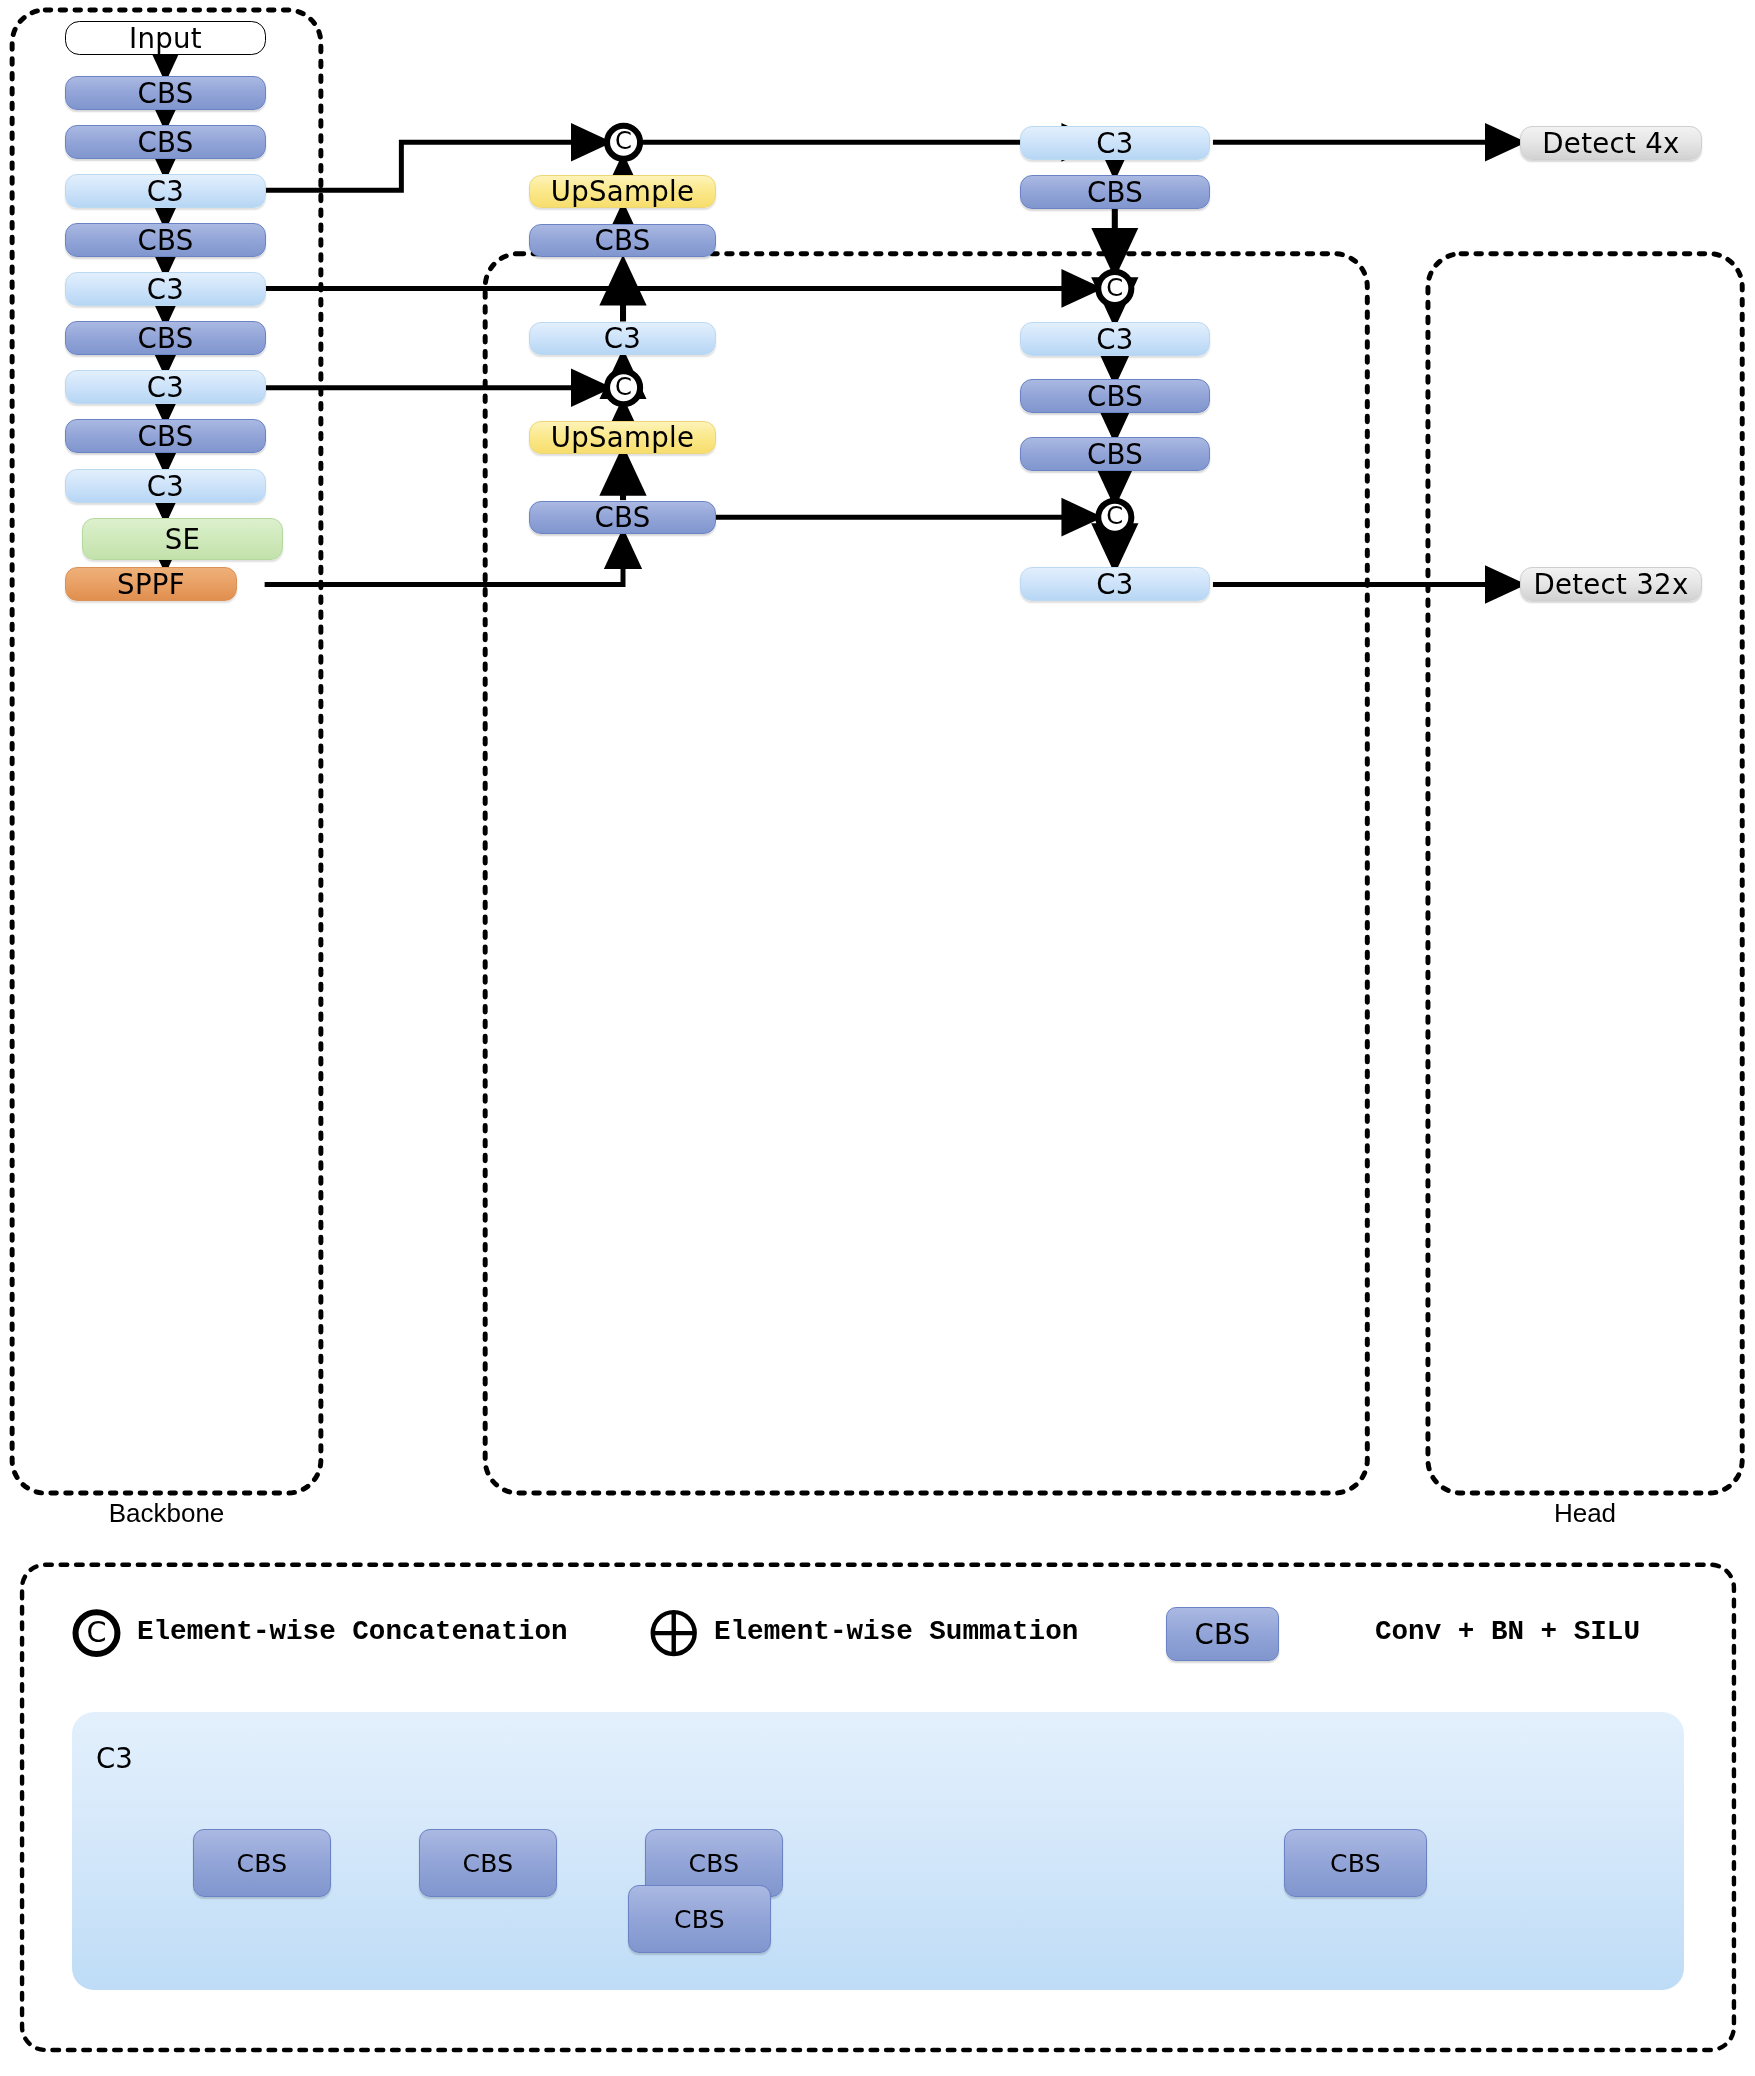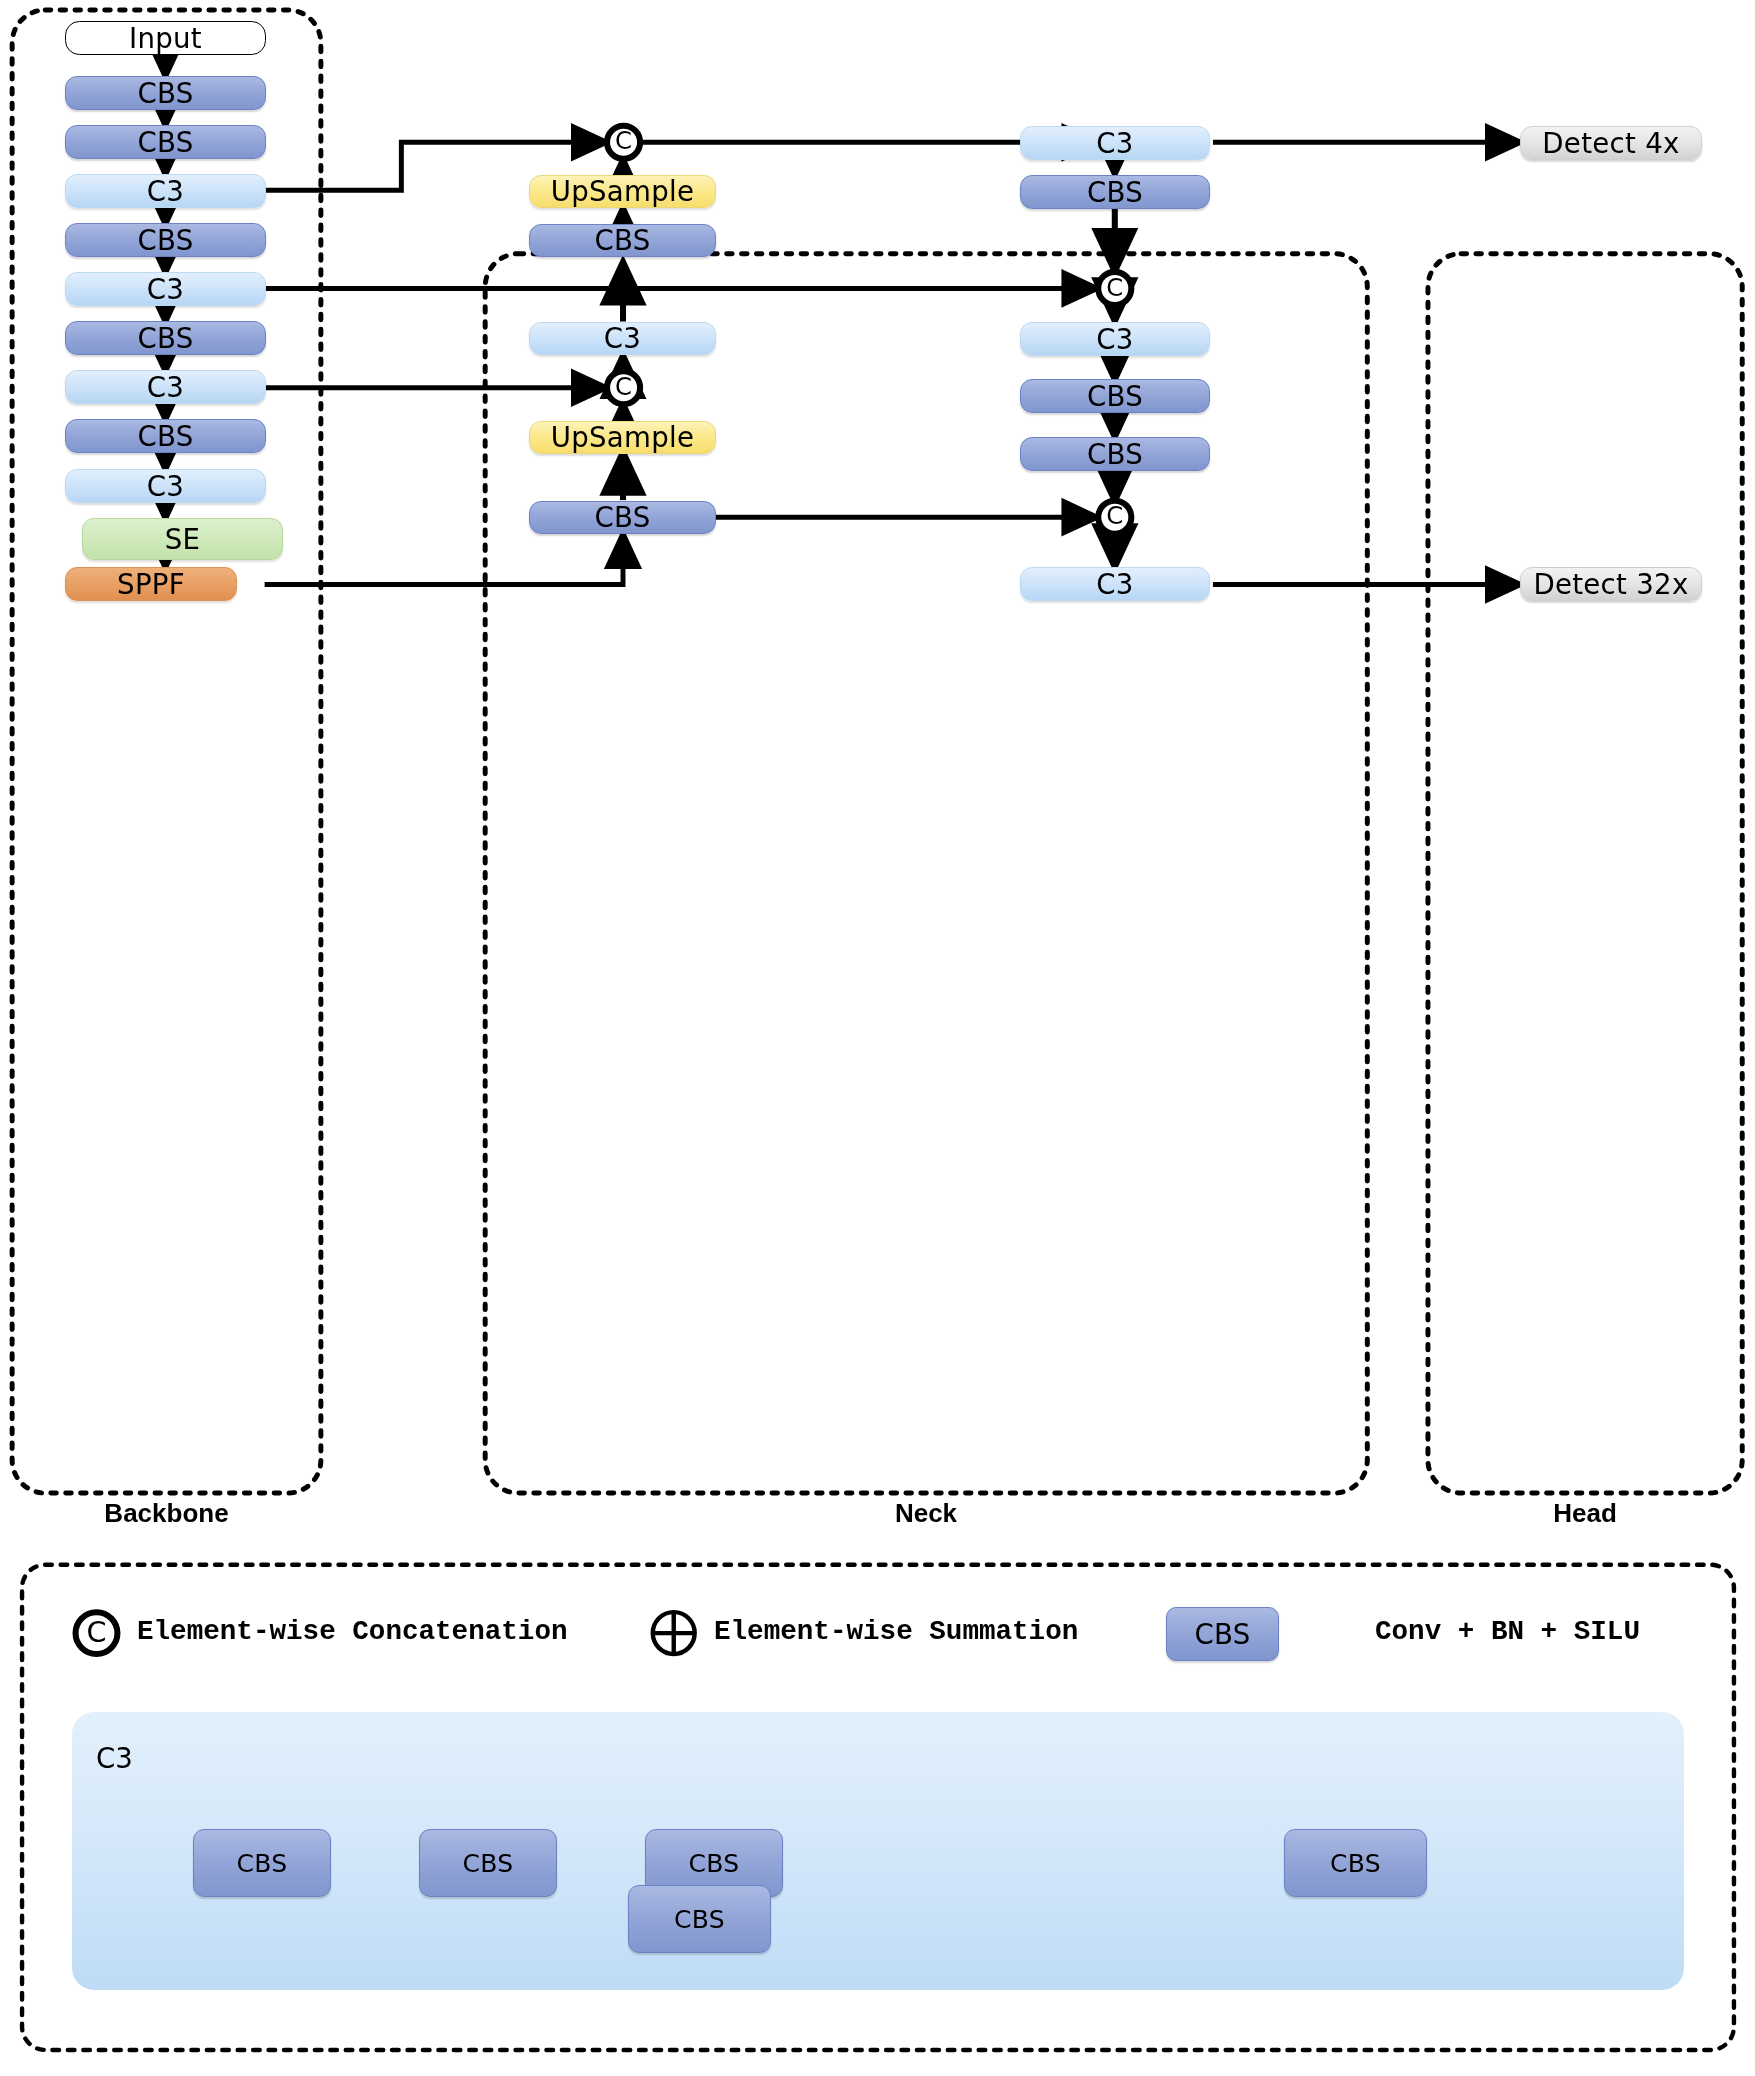--- a/index.html
+++ b/index.html
@@ -14,21 +14,21 @@
   .n-c3{background:linear-gradient(180deg,#e2effc 0%,#cfe4fa 45%,#b6d6f4 100%);
         border:1.1px solid #bcd9f2;box-shadow:0 1.1px 1.7px rgba(0,0,0,.13);}
   .n-up{background:linear-gradient(180deg,#fdf3b8 0%,#fbe98d 45%,#f7dd6d 100%);
         border:1.1px solid #ecd776;box-shadow:0 1.1px 1.7px rgba(0,0,0,.13);}
   .n-se{background:linear-gradient(180deg,#dcf0cd 0%,#cfe9bb 50%,#c3e2ab 100%);
         border:1.1px solid #b6d9a0;box-shadow:0 1.1px 1.7px rgba(0,0,0,.13);}
   .n-sppf{background:linear-gradient(180deg,#eeb079 0%,#e9a065 50%,#e08f4e 100%);
           border:1.1px solid #dd9154;box-shadow:0 1.1px 1.7px rgba(0,0,0,.13);}
   .n-detect{background:linear-gradient(180deg,#f2f2f2 0%,#e6e6e6 48%,#d2d2d2 100%);
             border:1.1px solid #cfcfcf;box-shadow:0 1.1px 1.7px rgba(0,0,0,.16);}
-  .grp-label{position:absolute;font-weight:bold;font-size:26px;color:#000;
+  .grp-label{position:absolute;font-weight:normal;font-size:26px;color:#000;
              text-align:center;font-family:"Liberation Sans",sans-serif;}
   .legend-text{position:absolute;font-weight:bold;font-size:27.6px;color:#000;
                font-family:Liberation Mono, monospace;white-space:nowrap;}
   .c3panel{position:absolute;border-radius:22px;
            background:linear-gradient(180deg,#e3f0fc 0%,#d5e8fa 45%,#bedcf6 100%);}
   .c3panel-label{position:absolute;font-size:27.6px;color:#000;}
   .small{font-size:25px;}
 </style>
 </head>
 <body>
@@ -188,21 +188,20 @@
   <div class="node n-cbs" style="left:1020px;top:175px;width:190px;height:34px;">CBS</div>
   <div class="node n-c3" style="left:1020px;top:322px;width:190px;height:34px;">C3</div>
   <div class="node n-cbs" style="left:1020px;top:379px;width:190px;height:34px;">CBS</div>
   <div class="node n-cbs" style="left:1020px;top:437px;width:190px;height:34px;">CBS</div>
   <div class="node n-c3" style="left:1020px;top:567px;width:190px;height:34px;">C3</div>
 
   <div class="node n-detect" style="left:1520px;top:126px;width:182px;height:34px;">Detect  4x</div>
   <div class="node n-detect" style="left:1520px;top:567px;width:182px;height:34px;">Detect 32x</div>
 
   <div class="grp-label" style="left:12px;top:1498px;width:309px;">Backbone</div>
-  <div class="grp-label" style="left:485px;top:1498px;width:882px;">Neck</div>
   <div class="grp-label" style="left:1428px;top:1498px;width:314px;">Head</div>
 
   <div class="legend-text" style="left:137px;top:1616px;">Element-wise Concatenation</div>
   <div class="legend-text" style="left:714px;top:1616px;">Element-wise Summation</div>
   <div class="node n-cbs" style="left:1166px;top:1607px;width:113px;height:54px;border-radius:10px;">CBS</div>
   <div class="legend-text" style="left:1375px;top:1616px;">Conv + BN + SILU</div>
 
   <div class="c3panel" style="left:72px;top:1712px;width:1612px;height:278px;"></div>
   <div class="c3panel-label" style="left:96px;top:1742px;">C3</div>
 

